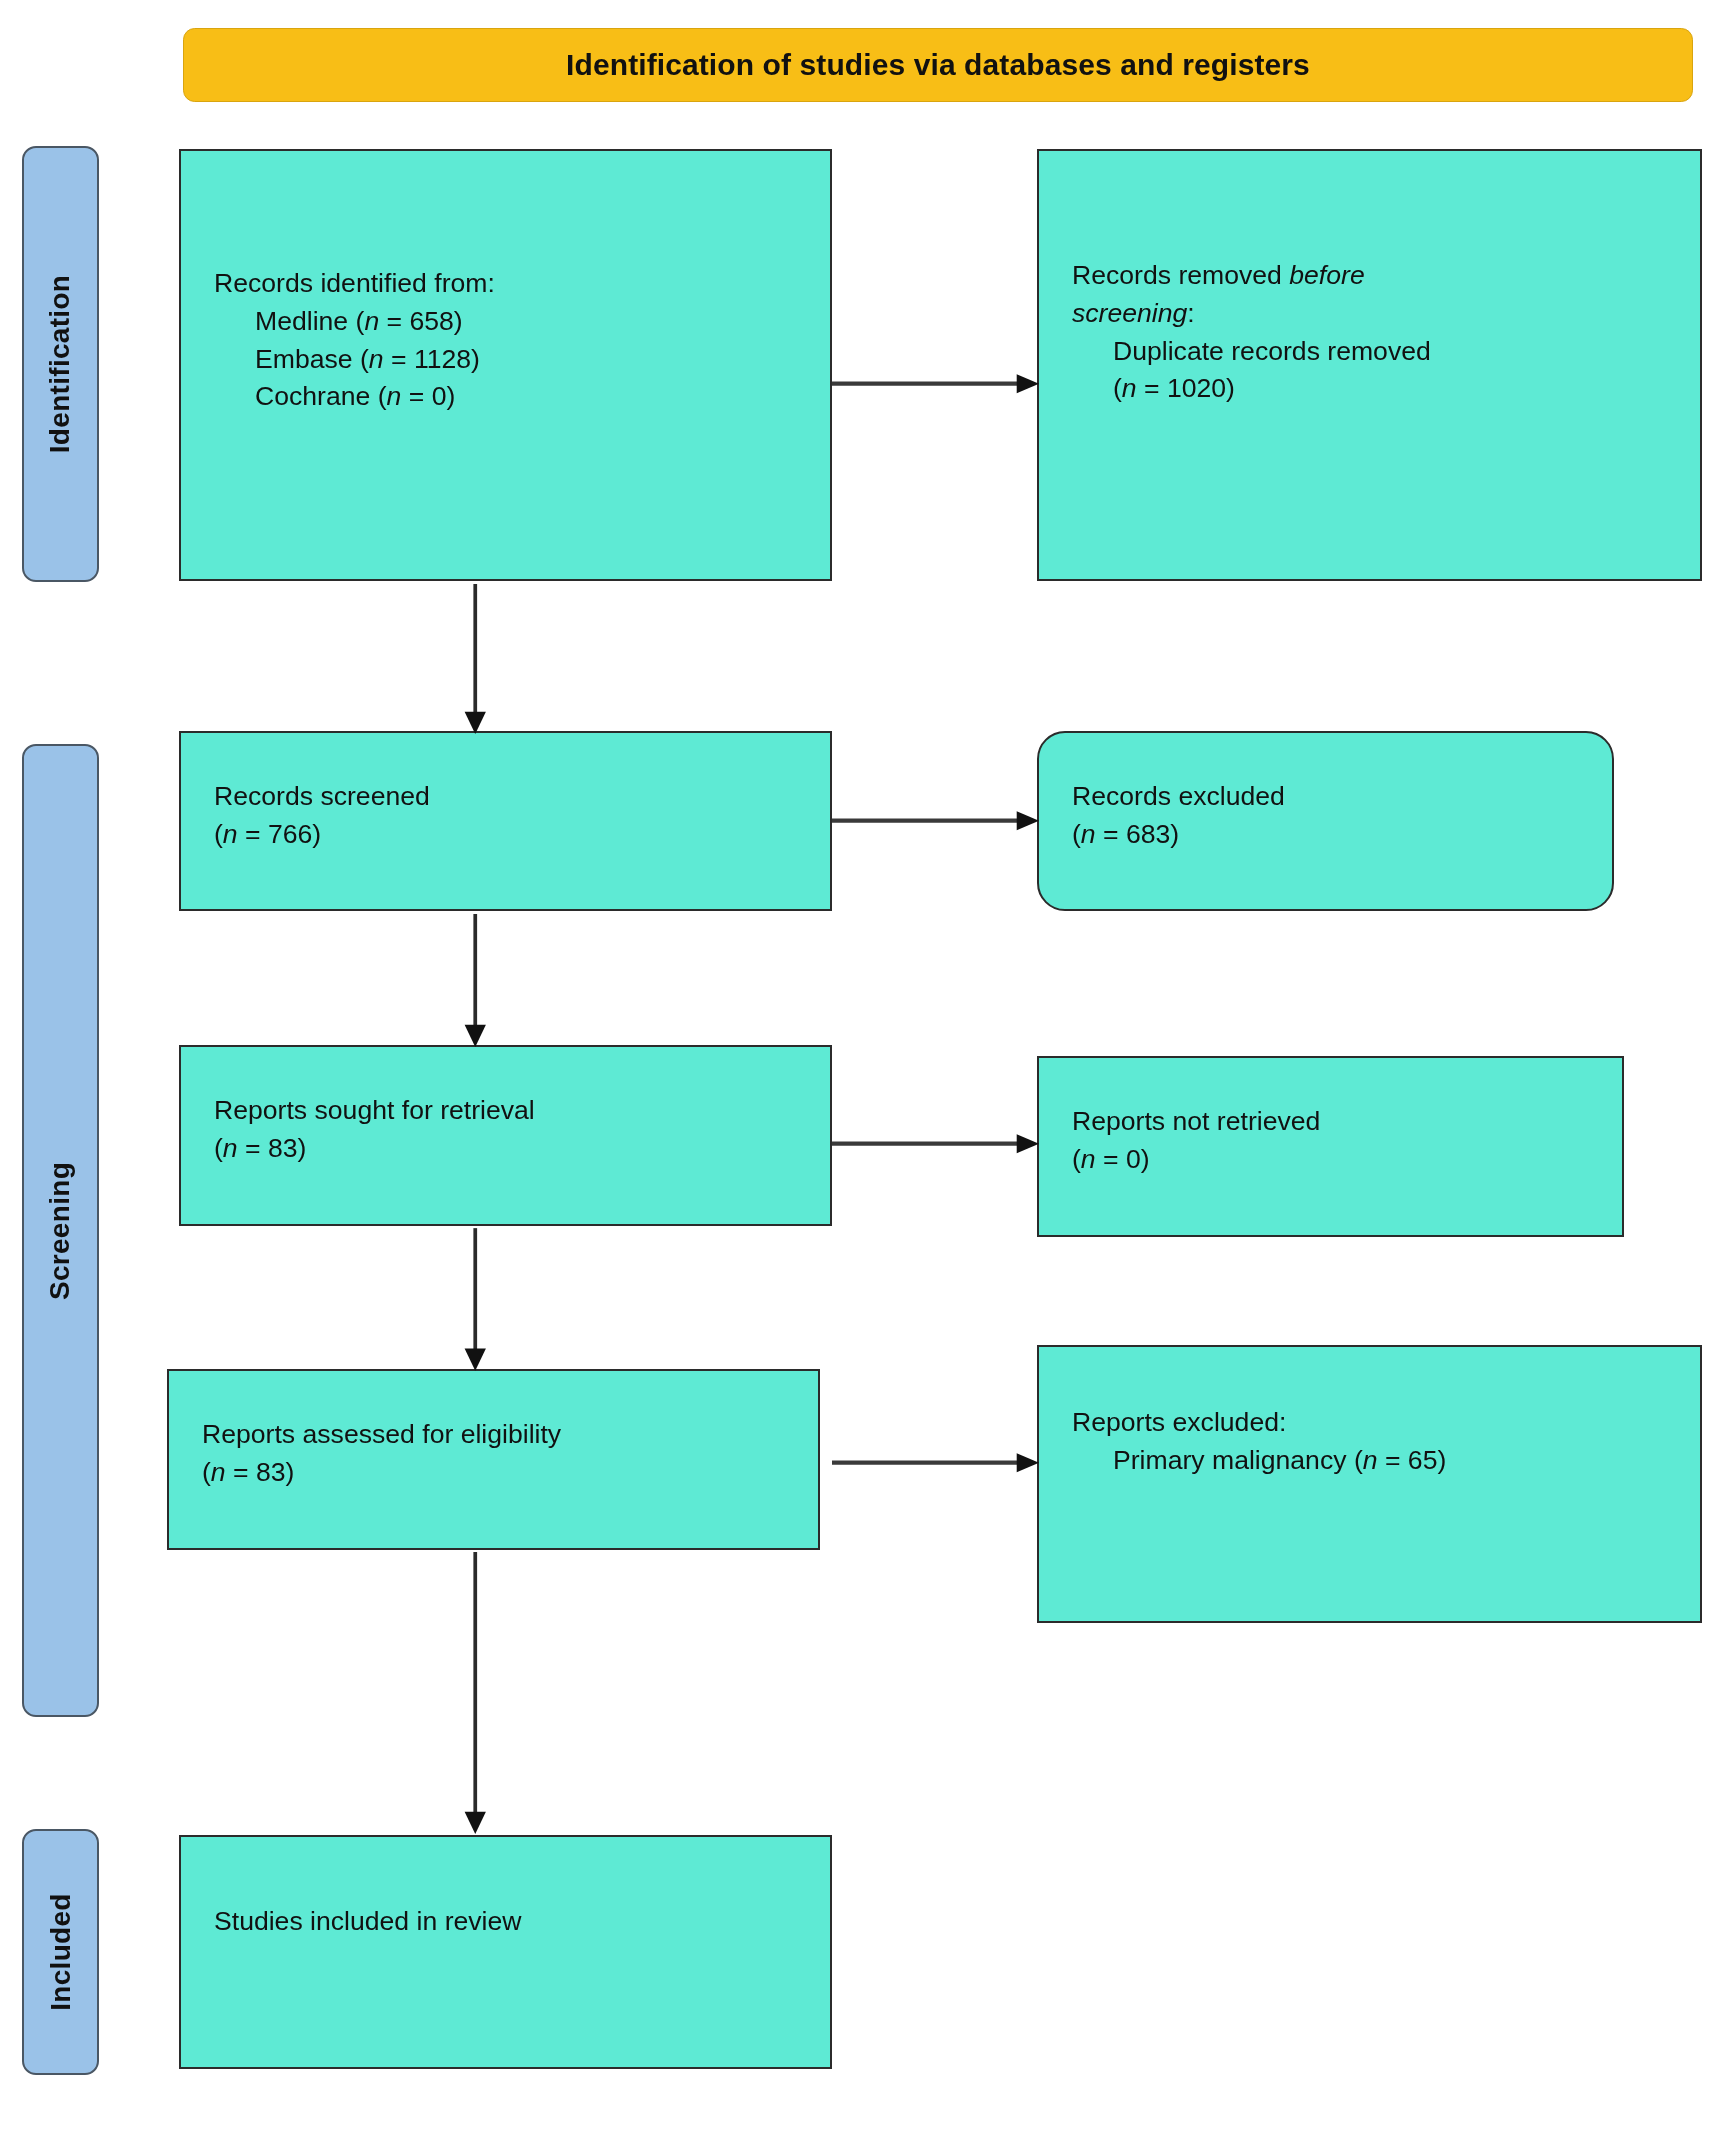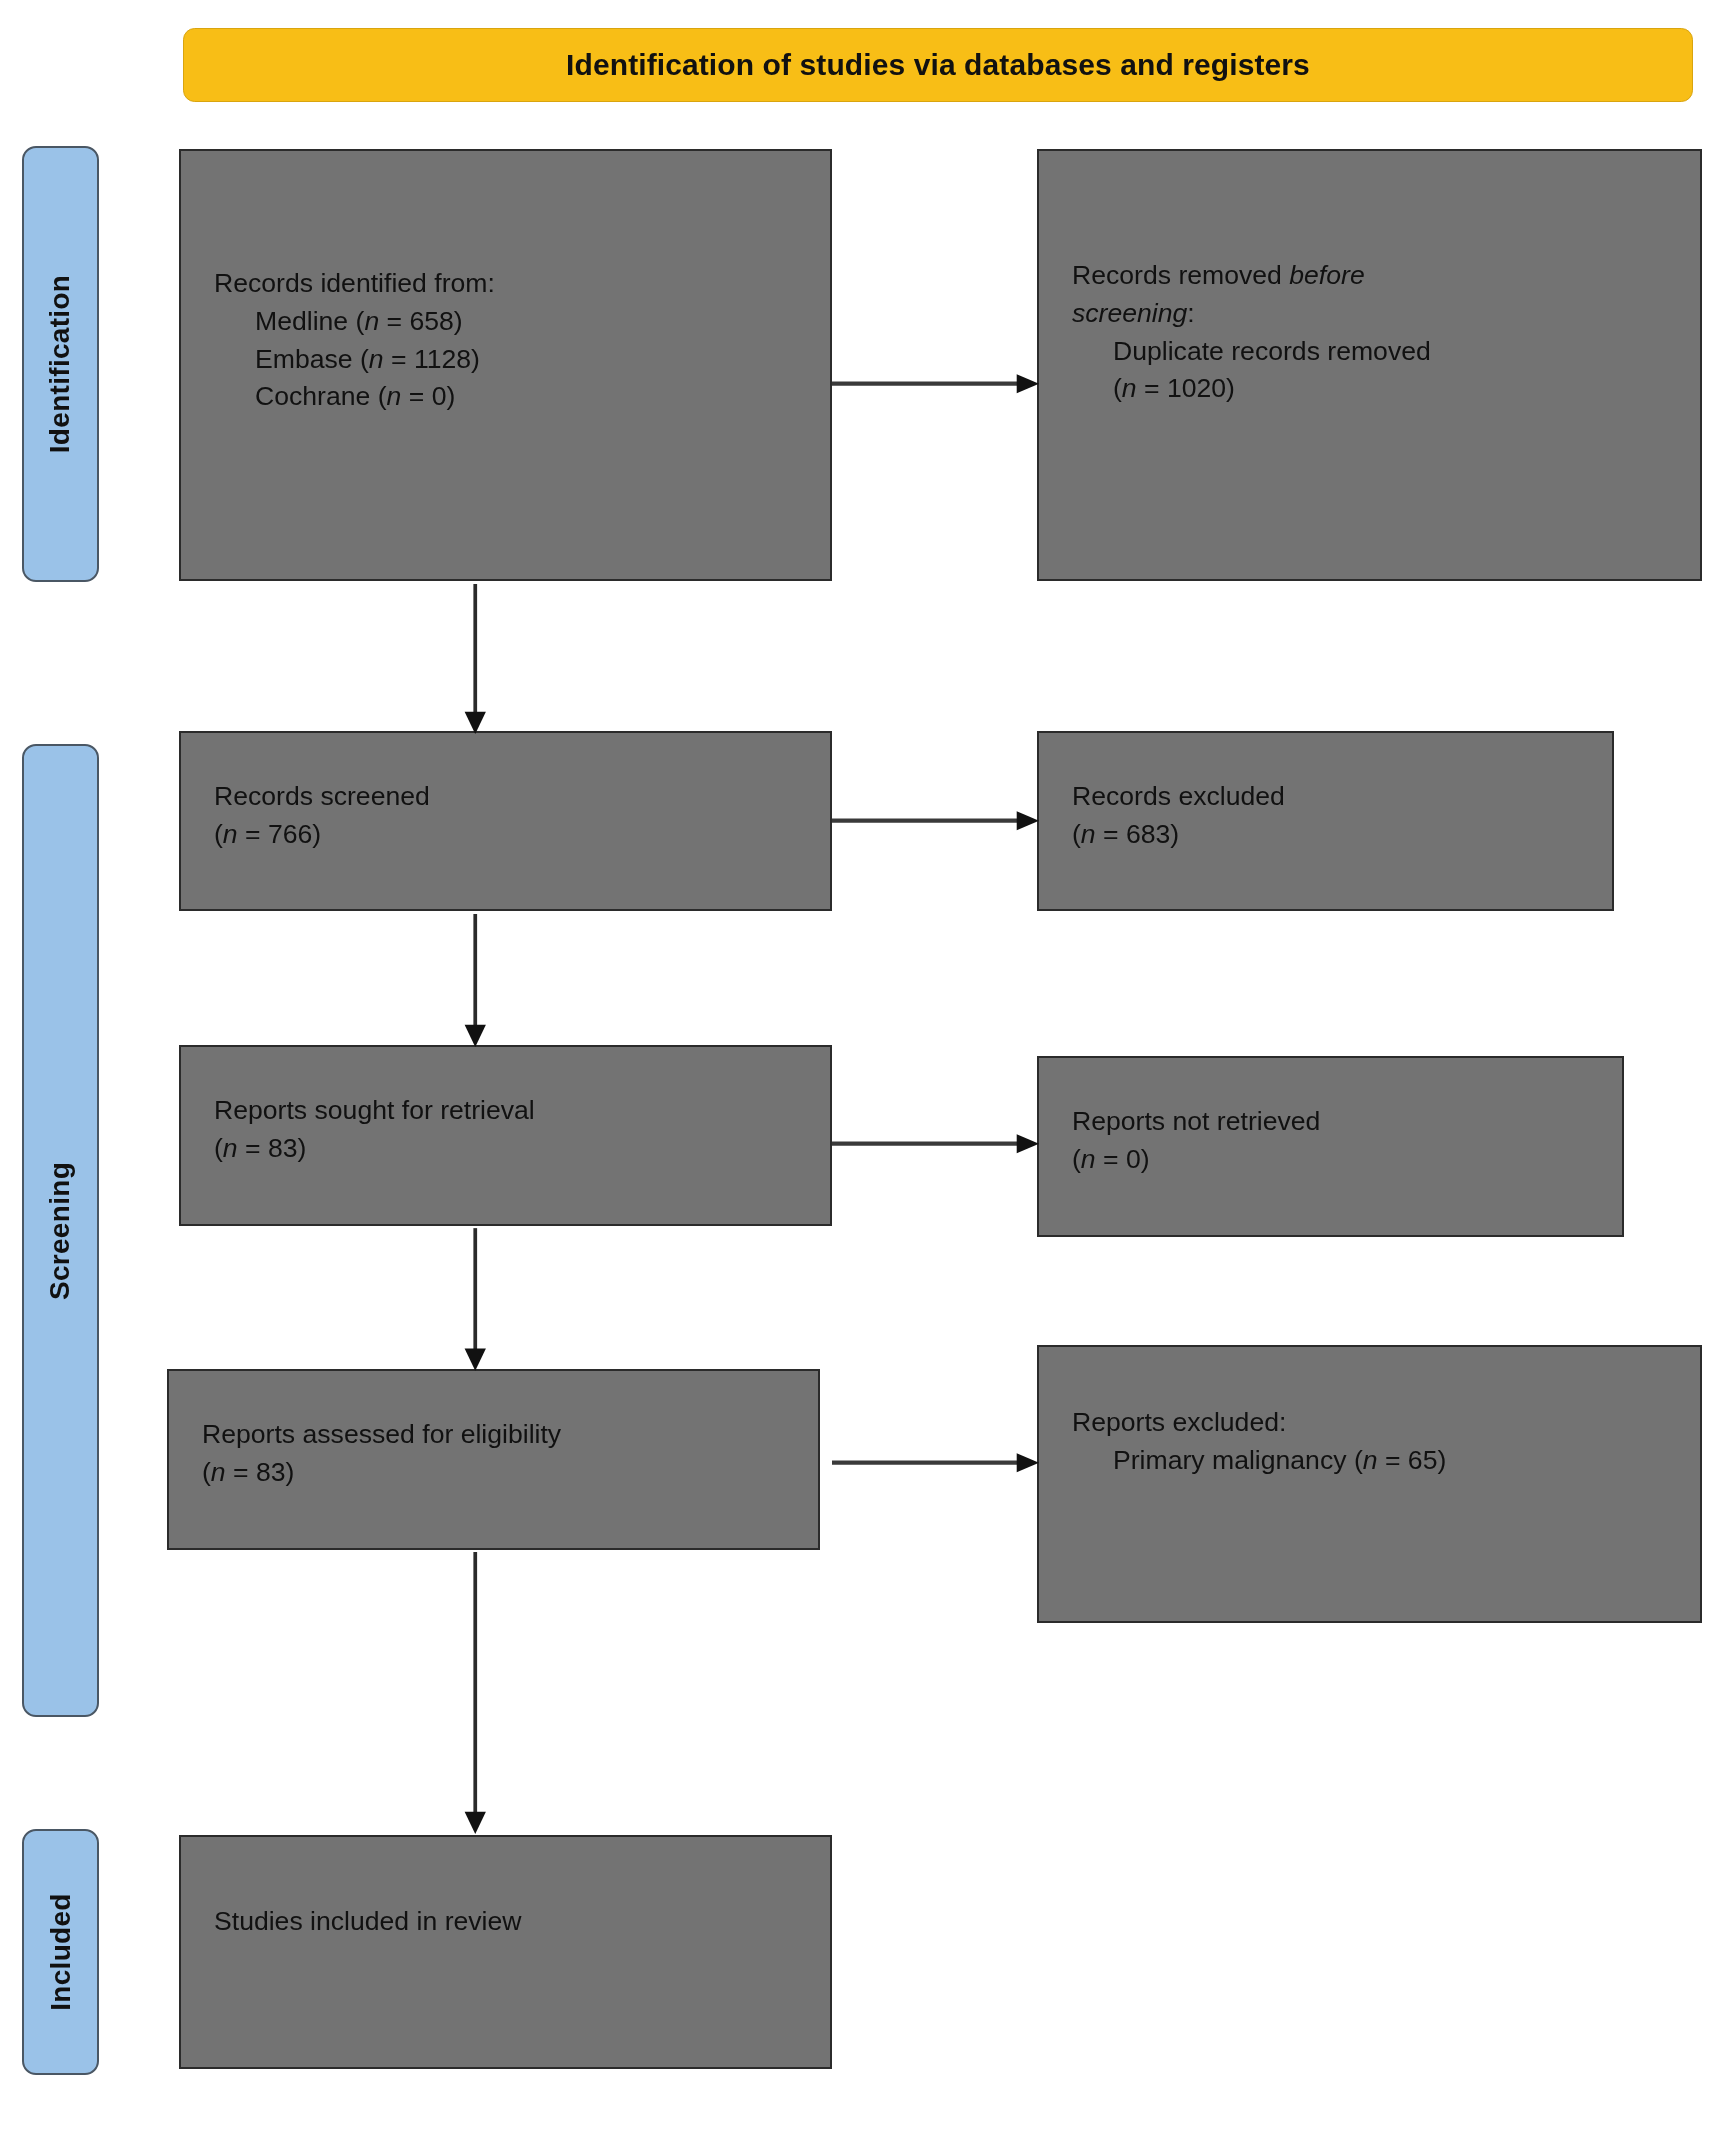--- a/index.html
+++ b/index.html
@@ -77,21 +77,21 @@
   #phase-included {
     left: 22px;
     top: 1829px;
     width: 77px;
     height: 246px;
   }
 
   
   .flow-box {
     position: absolute;
-    background: #737373;
+    background: #5eead4;
     border: 2.7px solid #2b2b2b;
     box-sizing: border-box;
     padding: 0;
   }
   .flow-box .box-text {
     position: absolute;
     left: 33px;
     right: 16px;
     font-size: 26.6px;
     line-height: 1.42;
@@ -109,21 +109,21 @@
 
   #box-identified   { left: 179px;  top: 149px;  width: 653px; height: 432px; }
   #box-identified .box-text { top: 114px; }
 
   #box-removed      { left: 1037px; top: 149px; width: 665px; height: 432px; }
   #box-removed .box-text { top: 106px; }
 
   #box-screened     { left: 179px;  top: 731px; width: 653px; height: 180px; }
   #box-screened .box-text { top: 45px; }
 
-  #box-excluded1    { left: 1037px; top: 731px; width: 577px; height: 180px; }
+  #box-excluded1    { left: 1037px; top: 731px; width: 577px; height: 180px; border-radius: 28px; }
   #box-excluded1 .box-text { top: 45px; }
 
   #box-sought       { left: 179px;  top: 1045px; width: 653px; height: 181px; }
   #box-sought .box-text { top: 45px; }
 
   #box-notretrieved { left: 1037px; top: 1056px; width: 587px; height: 181px; }
   #box-notretrieved .box-text { top: 45px; }
 
   #box-assessed     { left: 167px;  top: 1369px; width: 653px; height: 181px; }
   #box-assessed .box-text { top: 45px; }

